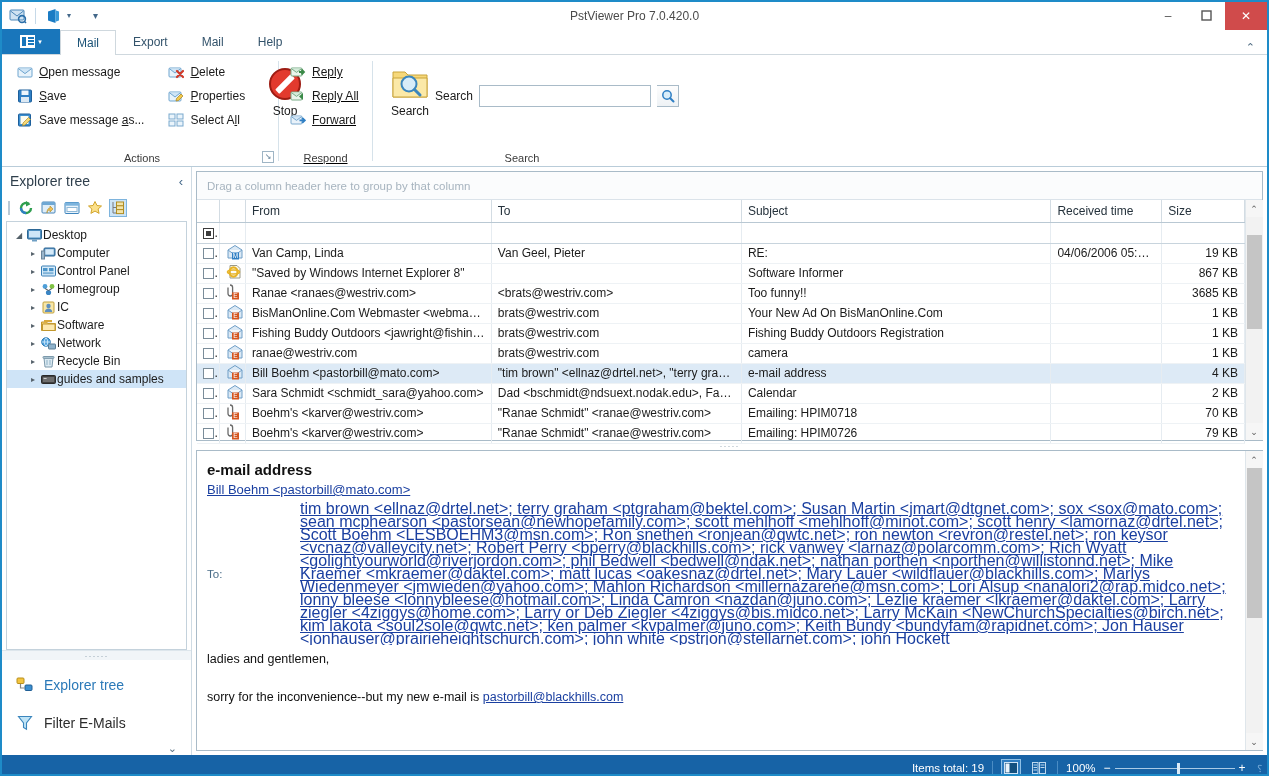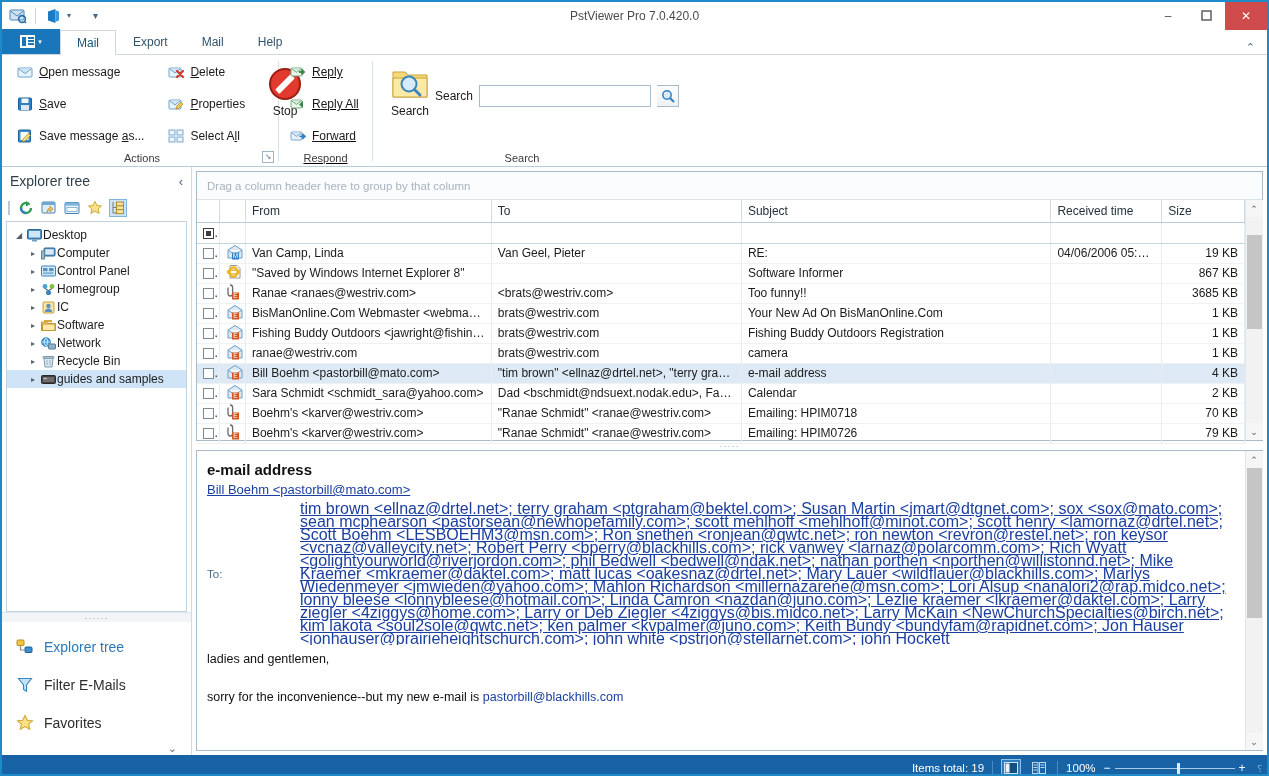--- a/index.html
+++ b/index.html
@@ -88,21 +88,21 @@
     border-bottom:1px solid #b9ccd9;
     padding-left:4px;
   }
   .rgroup { display:flex; flex-direction:column; height:112px; position:relative; }
   .rgroup-body { flex:1; display:flex; align-items:flex-start; padding-top:6px; }
   .rgroup-label {
     height:18px; font-size:11px; color:#3a3a3a; text-align:center;
     display:flex; align-items:center; justify-content:center; position:relative;
   }
   .rgroup-divider { width:1px; background:#d6e2ea; margin:6px 0 2px 0; height:100px; align-self:flex-start;}
-  .rcol { display:flex; flex-direction:column; gap:10px; padding:0 6px; }
+  .rcol { display:flex; flex-direction:column; gap:2px; padding:0 6px; }
   .rbtn {
     display:flex; align-items:center; gap:6px; padding:2px 6px 2px 4px;
     font-size:12px; color:#1a1a1a; cursor:default; height:22px; white-space:nowrap;
     border:1px solid transparent; border-radius:2px;
   }
   .rbtn u { text-decoration:underline; }
   .ico16 { width:16px; height:16px; flex:none; position:relative; display:inline-block; }
   .bigbtn {
     width:60px; display:flex; flex-direction:column; align-items:center; gap:2px;
     padding:2px 4px; cursor:default; border:1px solid transparent; border-radius:2px;
@@ -233,21 +233,21 @@
   .hdr-value { flex:1; font-size:11.5px; color:#111; }
   .torow { display:flex; }
   .torow .hdr-label { align-self:center; }
   .recip {
     font-size:16px; line-height:13px; color:#1a3fa0; text-decoration:underline;
     word-break:break-word;
     margin-left:38px;
   }
   .body-text { font-size:12.5px; color:#111; margin-top:4px; line-height:20px; }
   .body-text p { margin:0 0 18px 0; }
-  .body-link { color:#1a3fa0; cursor:default; }
+  .body-link { color:#1a3fa0; text-decoration:underline; cursor:default; }
   .prev-scroll {
     width:17px; flex:none; background:#f0f0f0; border-left:1px solid #dfe6eb;
     display:flex; flex-direction:column; align-items:center;
   }
 
   
   .statusbar {
     height:26px; background:#1763a6; display:flex; align-items:center;
     color:#ffffff; font-size:11.5px; padding-right:6px;
   }
@@ -630,28 +630,20 @@
             <span>Explorer tree</span>
           </div>
           <div class="navitem plain">
             <span class="ni">
               <svg width="18" height="18" viewBox="0 0 18 18">
                 <path d="M2.5 2.5 h13 L10.5 9 v6.2 L7.5 13.4 V9 Z" fill="#bfe4f7" stroke="#3b86bd" stroke-width="1.1"></path>
               </svg>
             </span>
             <span>Filter E-Mails</span>
           </div>
-          <div class="navitem plain">
-            <span class="ni">
-              <svg width="18" height="18" viewBox="0 0 18 18">
-                <path d="M9 1.6 l2.3 4.6 5.1 .6 -3.8 3.4 1.1 5 -4.7-2.6 -4.7 2.6 1.1-5 -3.8-3.4 5.1-.6z" fill="#fbe08a" stroke="#d2a52c" stroke-width="1.1"></path>
-              </svg>
-            </span>
-            <span>Favorites</span>
-          </div>
         </div>
       <div class="nav-more">⌄</div>
     </div>
 
     <div class="rightpanel">
 
       <div class="gridwrap">
         <div class="groupbar">Drag a column header here to group by that column</div>
         <div class="gridscroll">
           <div class="gridmain">

